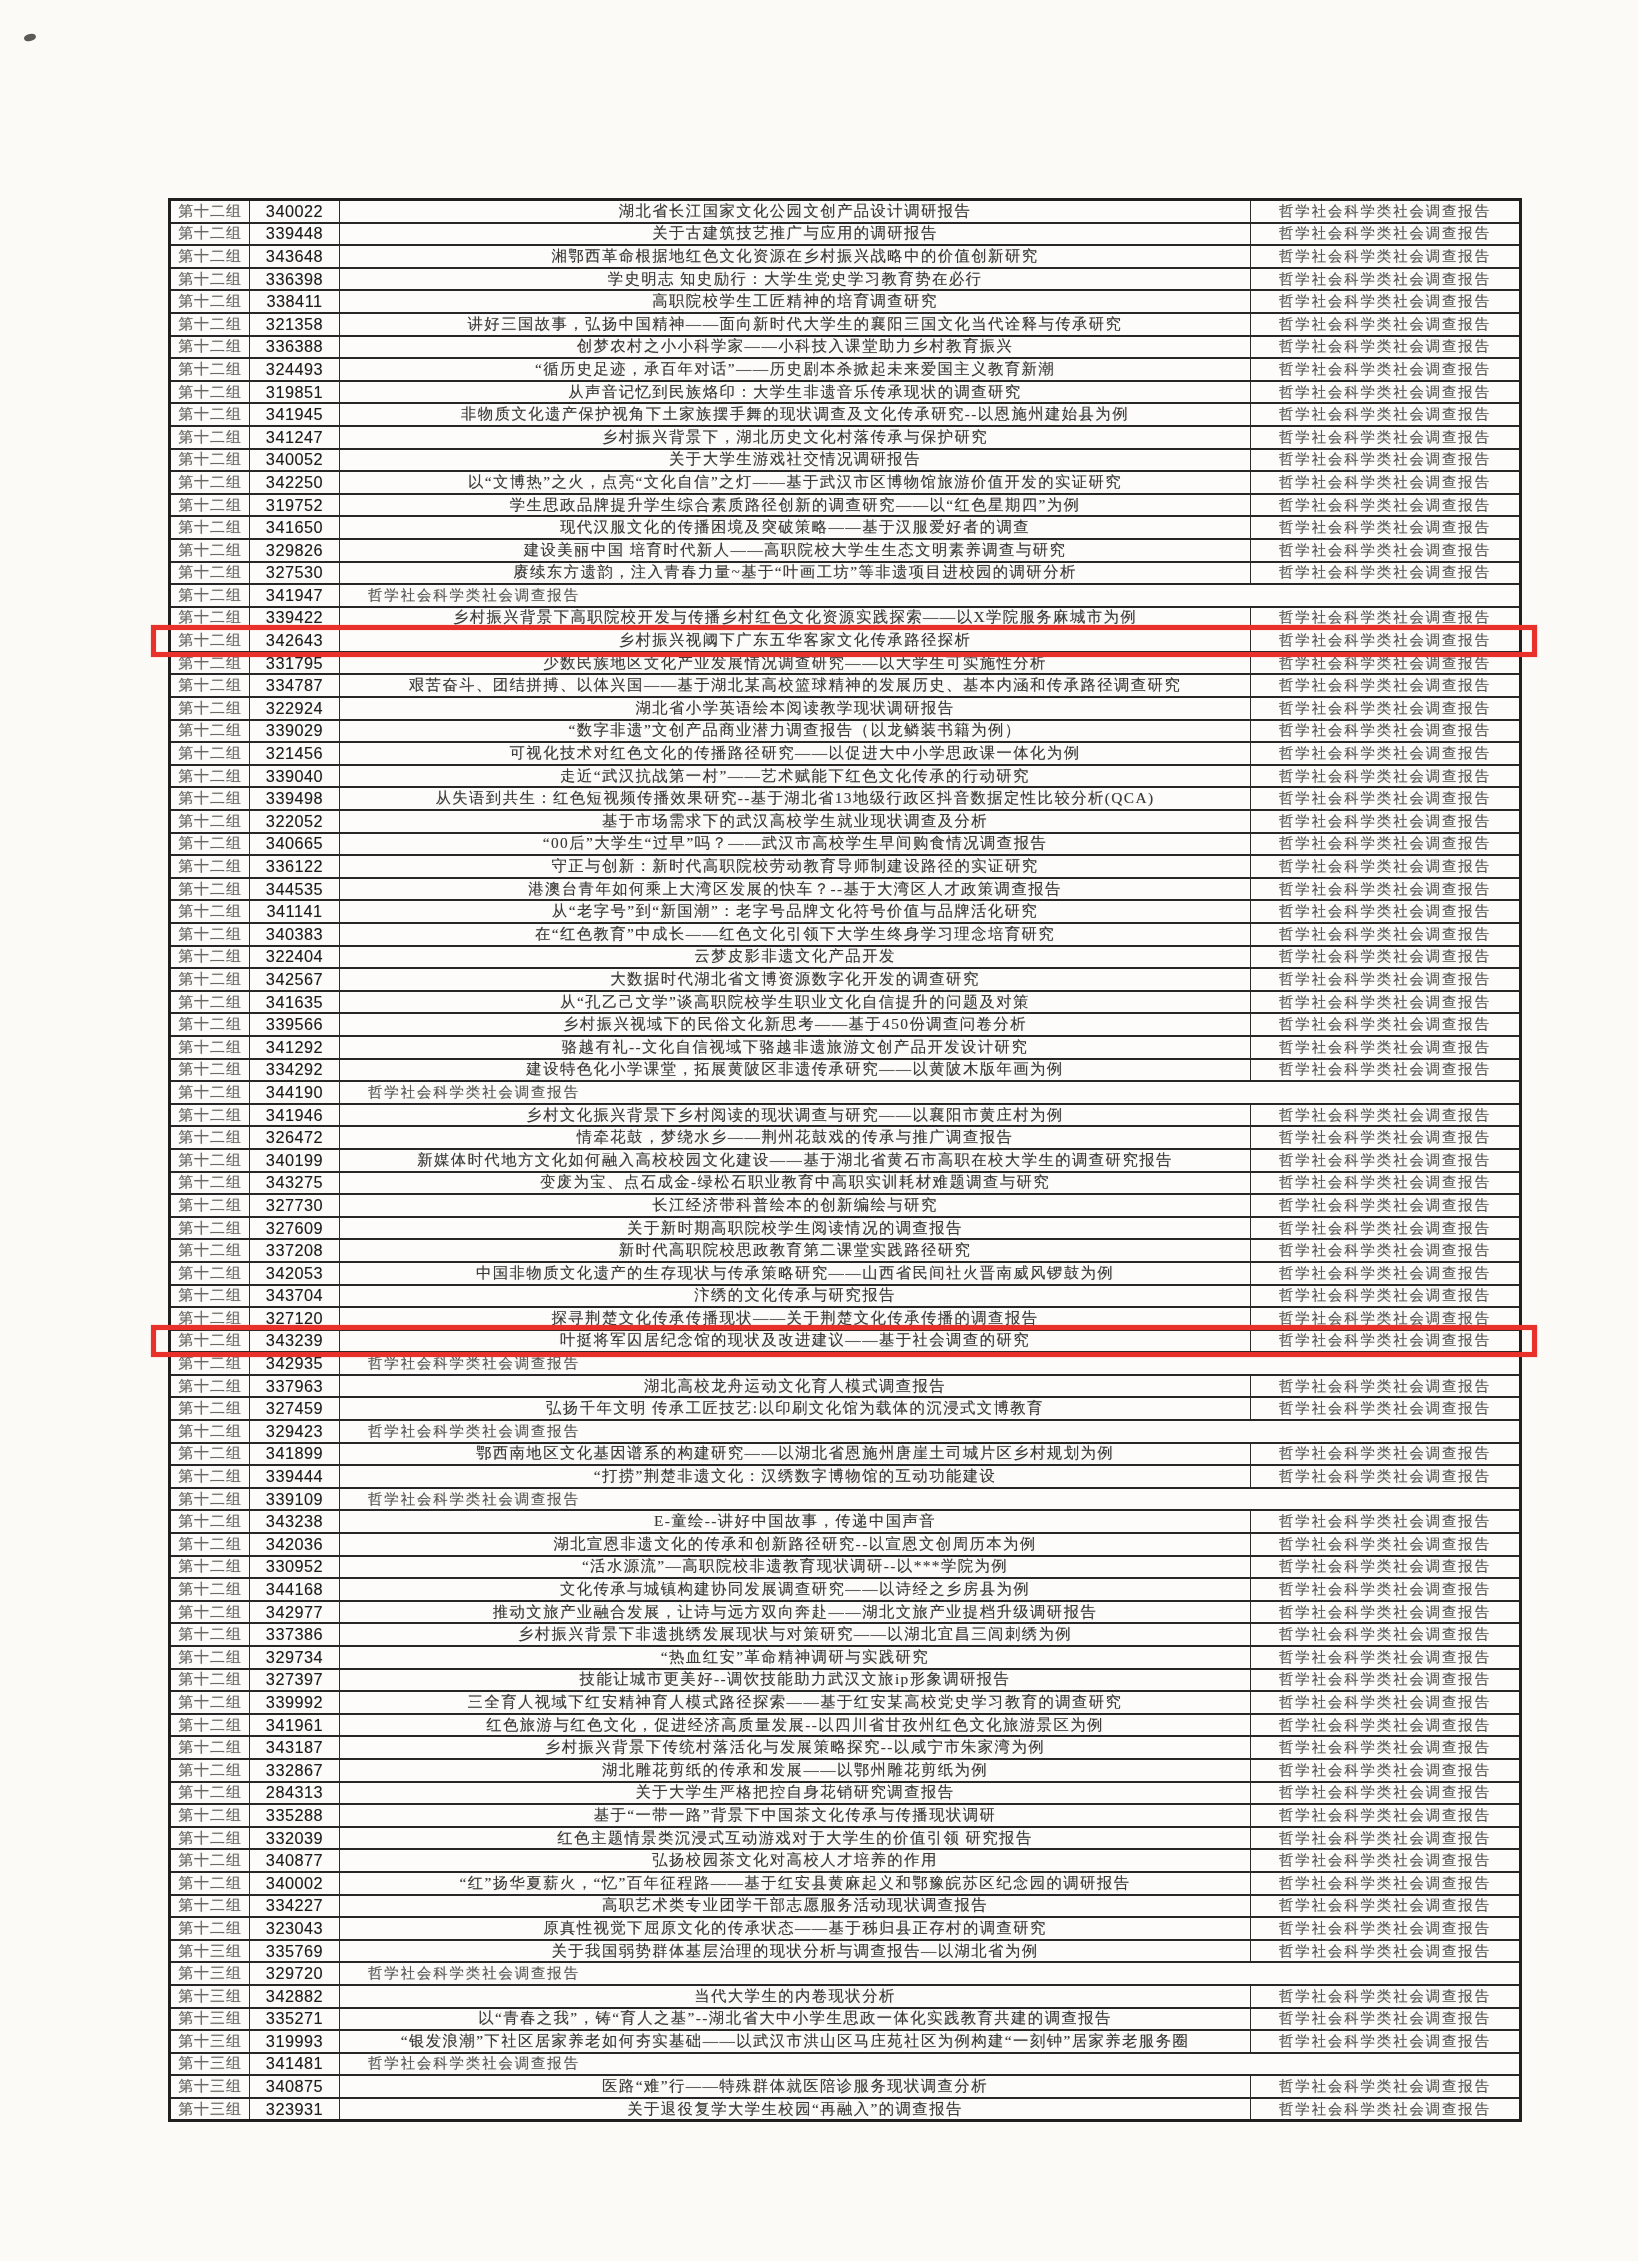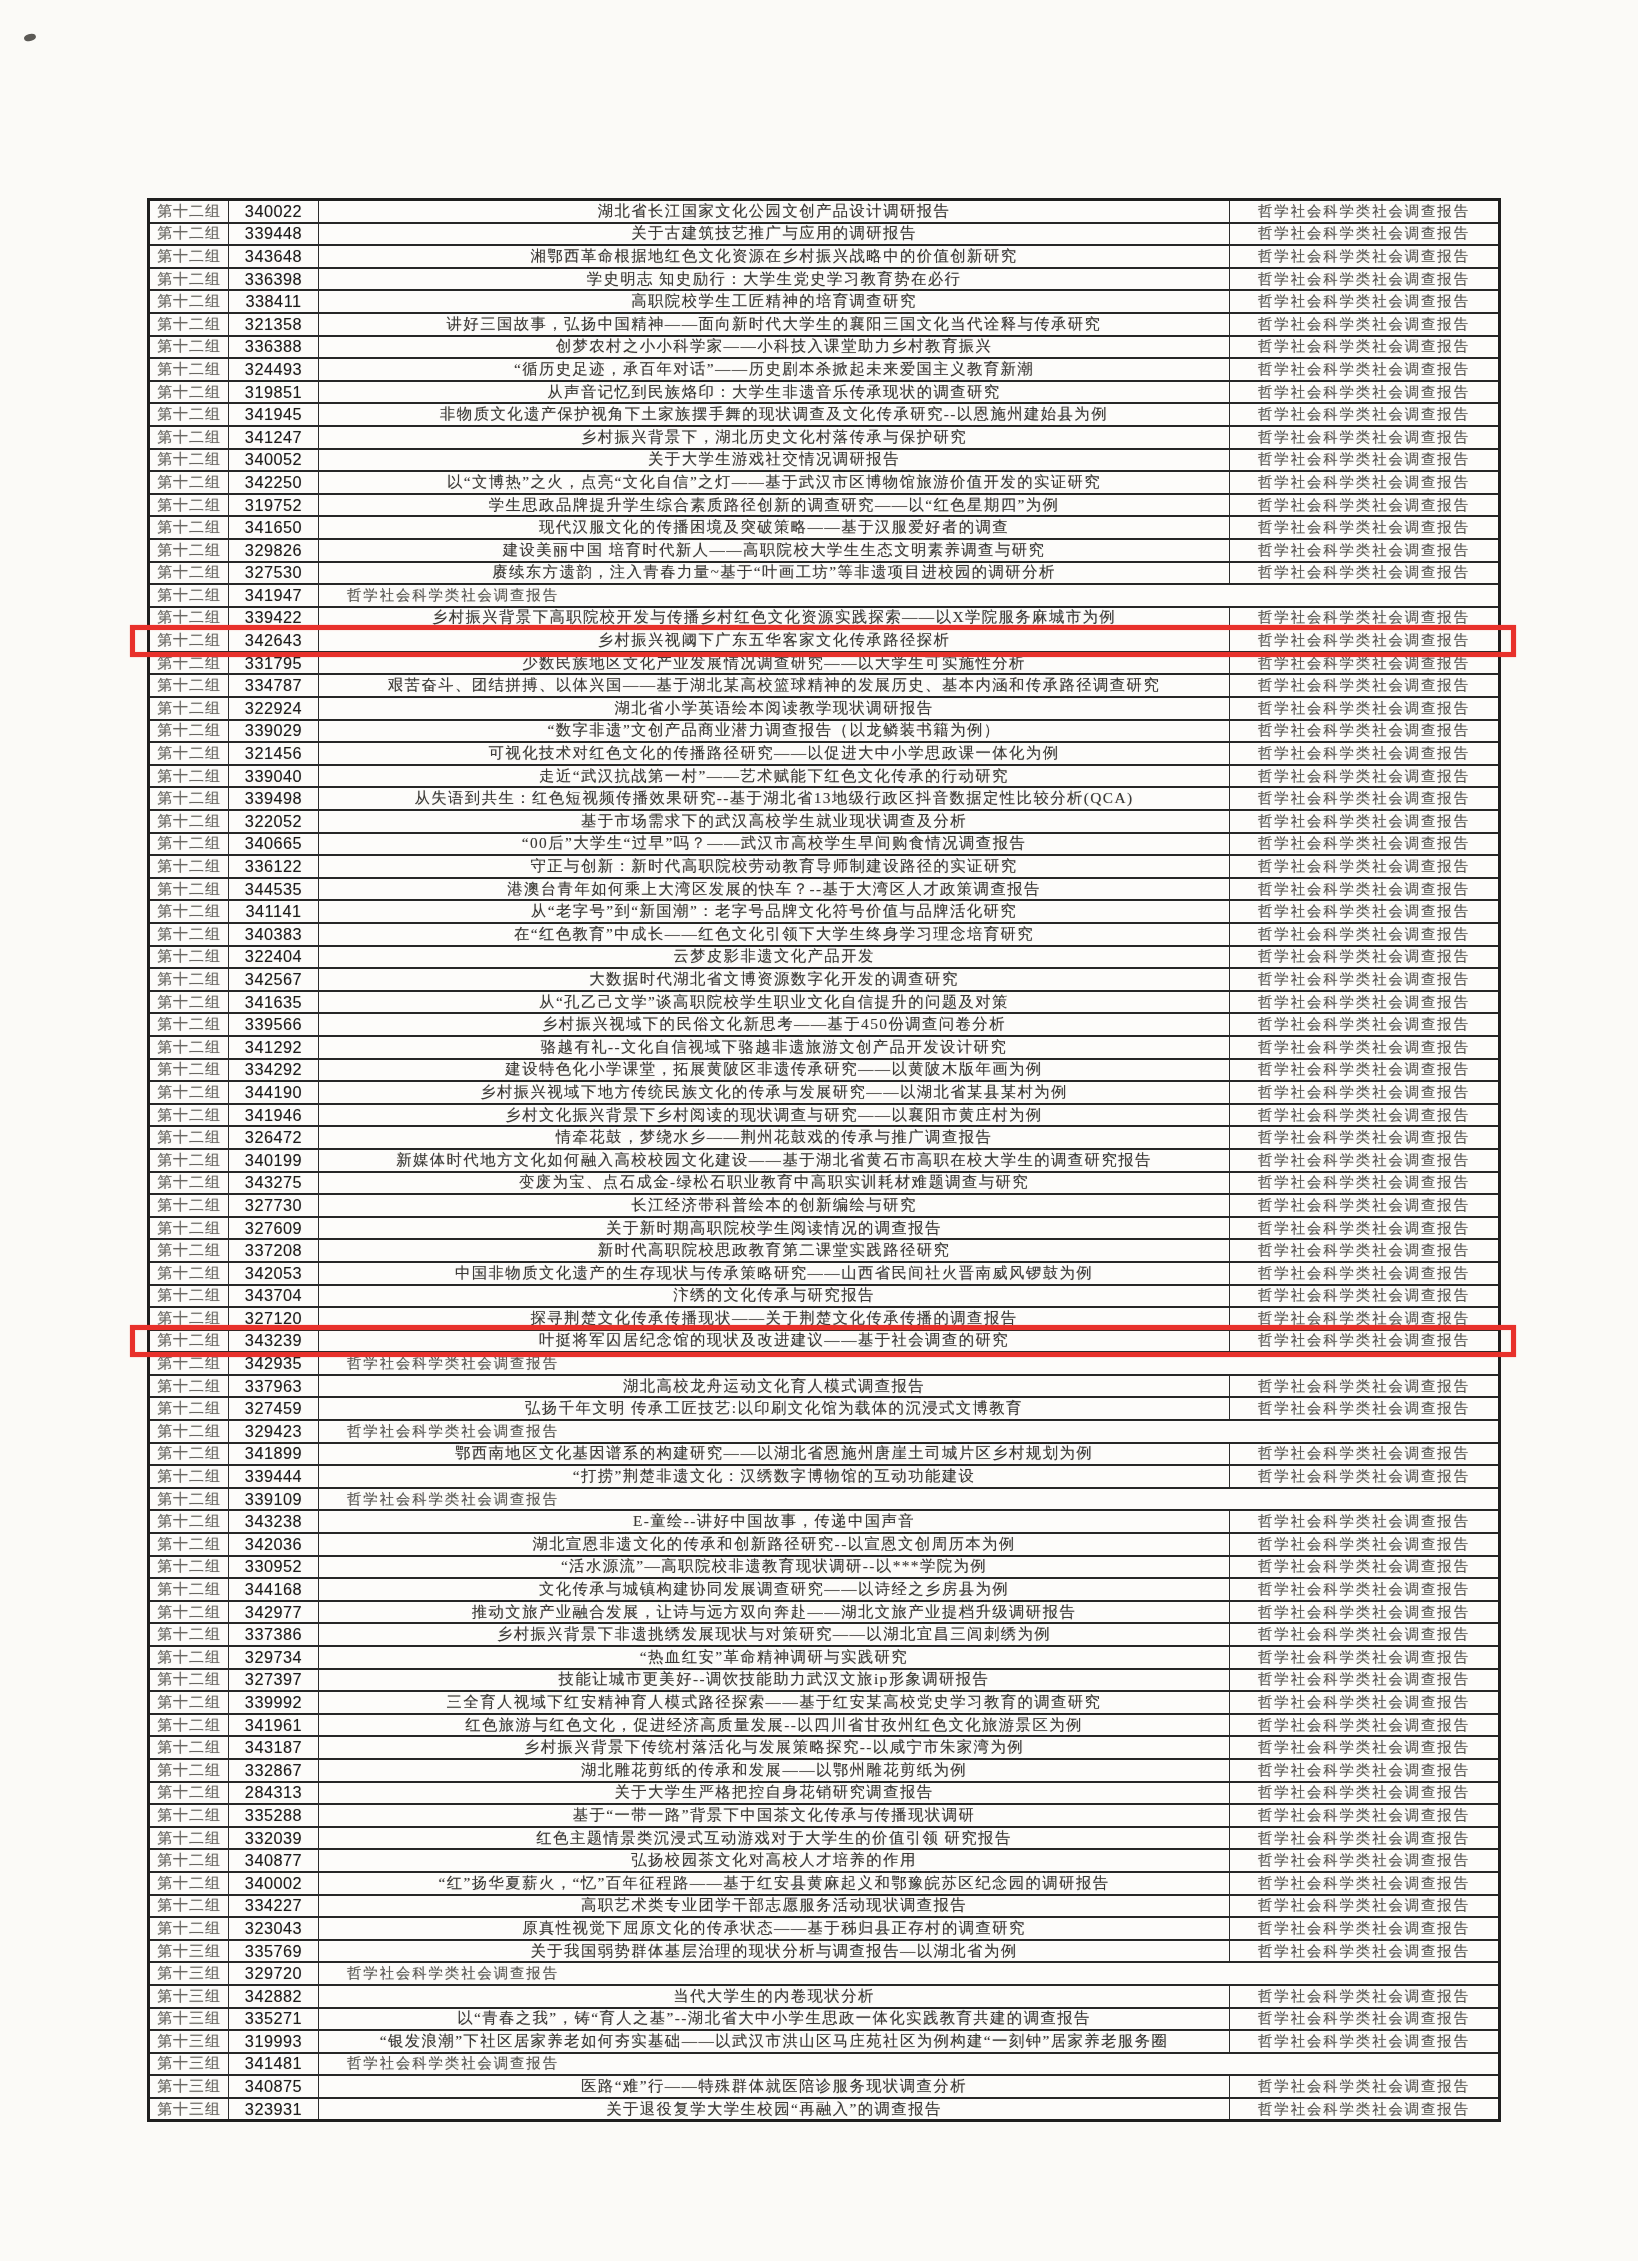--- a/index.html
+++ b/index.html
@@ -6,21 +6,21 @@
   body{
     width:1639px;height:2316px;position:relative;
     background:#fbfaf7;
     font-family:"Liberation Serif", serif;
   }
   .scan-speck{
     position:absolute;left:23.5px;top:34px;width:11.8px;height:7.2px;
     background:#3f3d3a;border-radius:45%;opacity:.85;transform:rotate(-12deg);
   }
   .doc-table{
-    position:absolute;left:147px;top:198px;width:1354px;
+    position:absolute;left:168px;top:198px;width:1354px;
     box-sizing:border-box;border:3.2px solid #1f1f1f;background:#fdfcfa;
   }
   .row{
     display:flex;height:20.6px;border-bottom:2.3px solid #272727;position:relative;
   }
   .row:last-child{border-bottom:none;}
   .cell{
     box-sizing:border-box;display:flex;align-items:center;justify-content:center;
     overflow:hidden;white-space:nowrap;
     text-shadow:0 0 0.9px rgba(70,68,64,.45);
@@ -360,21 +360,20 @@
     <div class="cell group">第十二组</div>
     <div class="cell id">334292</div>
     <div class="cell title">建设特色化小学课堂，拓展黄陂区非遗传承研究——以黄陂木版年画为例</div>
     <div class="cell category">哲学社会科学类社会调查报告</div>
 
   </div>
 
   <div class="row">
     <div class="cell group">第十二组</div>
     <div class="cell id">344190</div>
-    <div class="cell title">乡村振兴视域下地方传统民族文化的传承与发展研究——以湖北省某县某村为例</div>
     <div class="cell category">哲学社会科学类社会调查报告</div>
 
   </div>
 
   <div class="row">
     <div class="cell group">第十二组</div>
     <div class="cell id">341946</div>
     <div class="cell title">乡村文化振兴背景下乡村阅读的现状调查与研究——以襄阳市黄庄村为例</div>
     <div class="cell category">哲学社会科学类社会调查报告</div>
 

